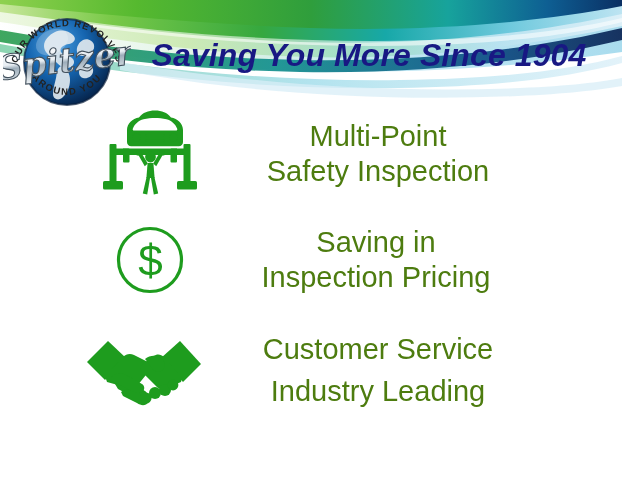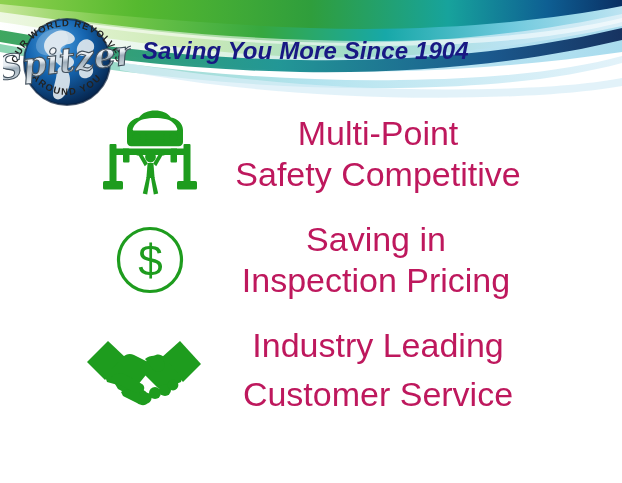--- a/index.html
+++ b/index.html
@@ -37,25 +37,25 @@
     left: 3px;
     top: 2px;
     width: 128px;
     height: 116px;
   }
   #logo svg { display: block; }
 
   
   #headline {
     position: absolute;
-    left: 142px;
+    left: 136px;
     top: 38px;
     width: 466px;
-    text-align: left;
-    font-size: 24px;
+    text-align: center;
+    font-size: 32px;
     font-weight: bold;
     font-style: italic;
     color: #181883;
     letter-spacing: 0.1px;
     white-space: nowrap;
     line-height: 1.1;
   }
 
   
   .feature-row {
@@ -66,22 +66,22 @@
   .feature-icon {
     flex: 0 0 auto;
     display: flex;
     align-items: center;
     justify-content: center;
   }
   .feature-icon svg { display: block; }
   .feature-text {
     flex: 1 1 auto;
     text-align: center;
-    color: #be185d;
-    font-size: 34px;
+    color: #4d7c0f;
+    font-size: 29px;
     font-weight: normal;
     line-height: 1.22;
   }
   .feature-text .line { display: block; white-space: nowrap; }
 
   #row-inspection { left: 92px; top: 104px; width: 450px; height: 100px; }
   #row-inspection .feature-icon { width: 116px; }
   #row-inspection .feature-text { padding-left: 6px; }
 
   #row-pricing { left: 92px; top: 212px; width: 450px; height: 96px; }
@@ -249,21 +249,21 @@
 
         <rect x="35.2" y="42.5" width="5" height="5" rx="1.2"></rect>
         <rect x="58.8" y="42.5" width="5" height="5" rx="1.2"></rect>
 
         <path d="M45.6,69 L49.2,69 L46.2,86.5 L41.8,85.6 Z"></path>
         <path d="M49.8,69 L53.4,69 L57.2,85.6 L52.8,86.5 Z"></path>
       </svg>
     </div>
     <div class="feature-text">
       <span class="line">Multi-Point</span>
-      <span class="line">Safety Competitive</span>
+      <span class="line">Safety Inspection</span>
     </div>
   </div>
 
   <div class="feature-row" id="row-pricing">
     <div class="feature-icon">
       <svg width="72" height="72" viewBox="0 0 72 72" xmlns="http://www.w3.org/2000/svg">
         <circle cx="36" cy="36" r="31.5" fill="none" stroke="#1e9c1e" stroke-width="3.2"></circle>
         <text x="36.5" y="52" text-anchor="middle" font-family="'Liberation Sans', sans-serif" font-size="44" font-weight="normal" fill="#1e9c1e">$</text>
       </svg>
     </div>
@@ -294,18 +294,18 @@
         <path d="M36,60 C40,56.5 45,56 49,58.5 L61,65.5 C64,67.5 64,71 61,72.5 C58,74 55,73 52,71 L38,64 Z"></path>
         <path d="M26,45 C30,41 36,40 41,43 L57,52 C60,54 60,58 57,60 C54,62 50,61 47,59 L29,50 Z"></path>
 
         <circle cx="70" cy="61" r="6"></circle>
         <circle cx="80" cy="58" r="6"></circle>
         <circle cx="61" cy="66" r="5.6"></circle>
         <circle cx="88" cy="53" r="5.4"></circle>
       </svg>
     </div>
     <div class="feature-text">
+      <span class="line">Customer Service</span>
       <span class="line">Industry Leading</span>
-      <span class="line">Customer Service</span>
     </div>
   </div>
 
 </div>
 
 </body></html>

